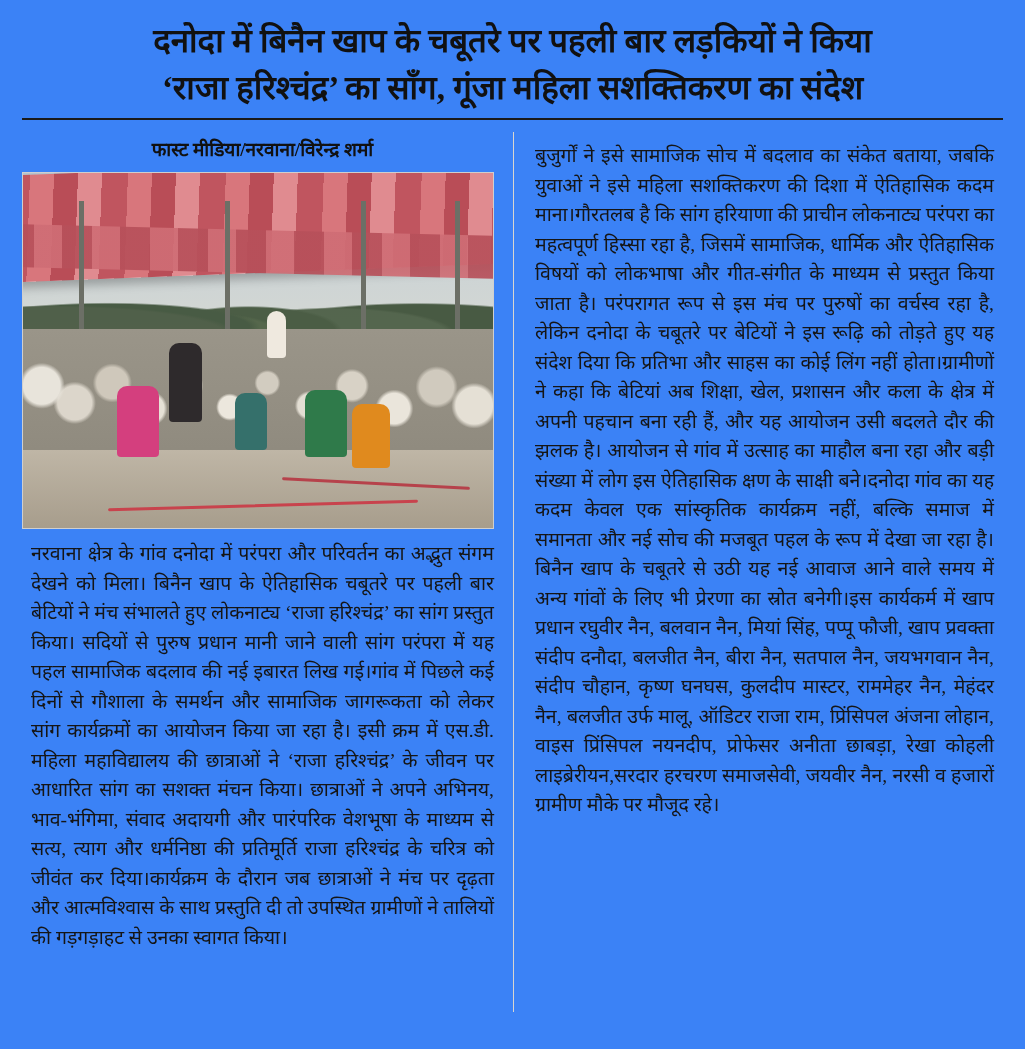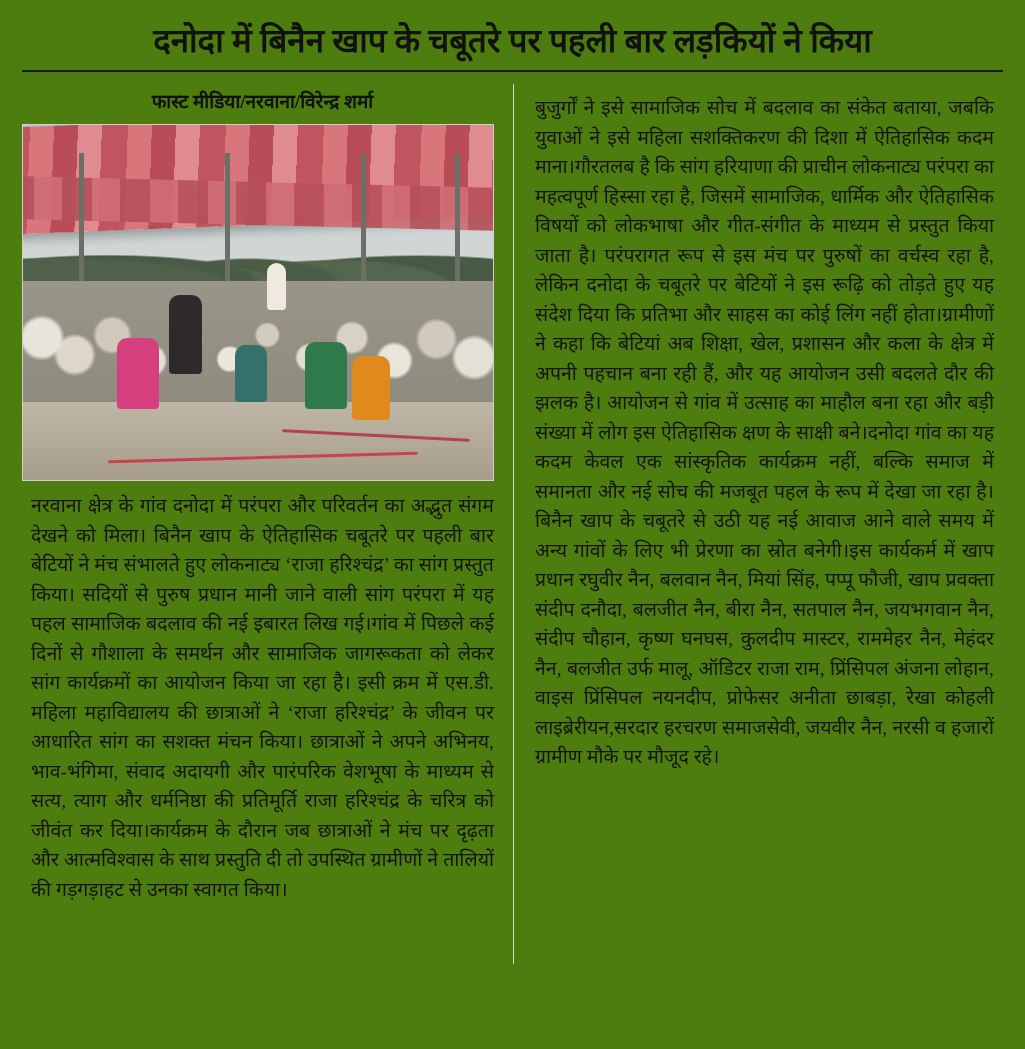--- a/index.html
+++ b/index.html
@@ -12,21 +12,21 @@
     width: 1025px;
     height: 1049px;
     font-family: "Liberation Serif", "DejaVu Serif", serif;
     color: #111111;
     overflow: hidden;
   }
   .page {
     position: relative;
     width: 1025px;
     height: 1049px;
-    background: #4d7c0f;
+    background: #3b82f6;
     box-sizing: border-box;
     padding: 18px 22px 10px 22px;
   }
   
   .headline {
     text-align: center;
     font-family: "Liberation Serif", "DejaVu Serif", serif;
     font-weight: bold;
     color: #111;
     letter-spacing: 0px;
@@ -172,20 +172,21 @@
   .col-right .article { margin-top: 0; }
   .article p { margin: 9px; }
 </style>
 </head>
 <body>
 
 <div class="page">
 
   <div class="headline">
     <span class="line1">दनोदा में बिनैन खाप के चबूतरे पर पहली बार लड़कियों ने किया</span>
+    <span class="line2">‘राजा हरिश्चंद्र’ का साँग, गूंजा महिला सशक्तिकरण का संदेश</span>
   </div>
 
   <div class="rule"></div>
 
   <div class="content">
 
     <div class="col-left">
 
       <div class="byline">फास्ट मीडिया/नरवाना/विरेन्द्र शर्मा</div>
 

